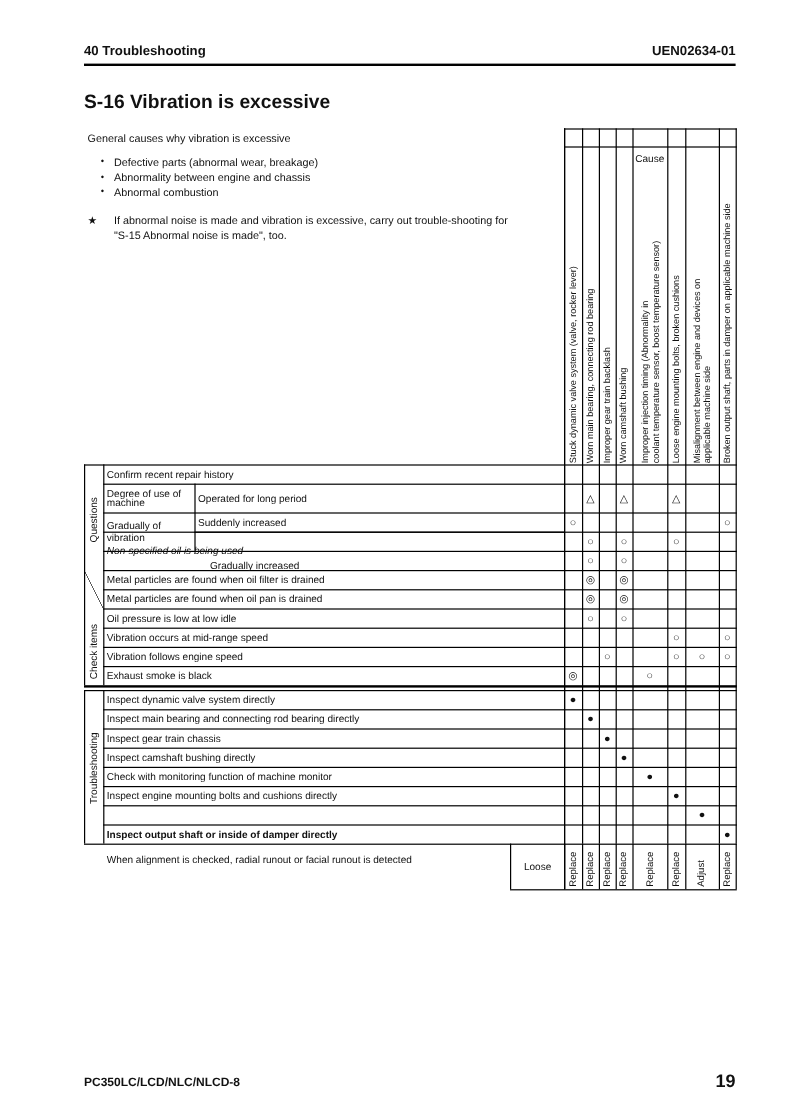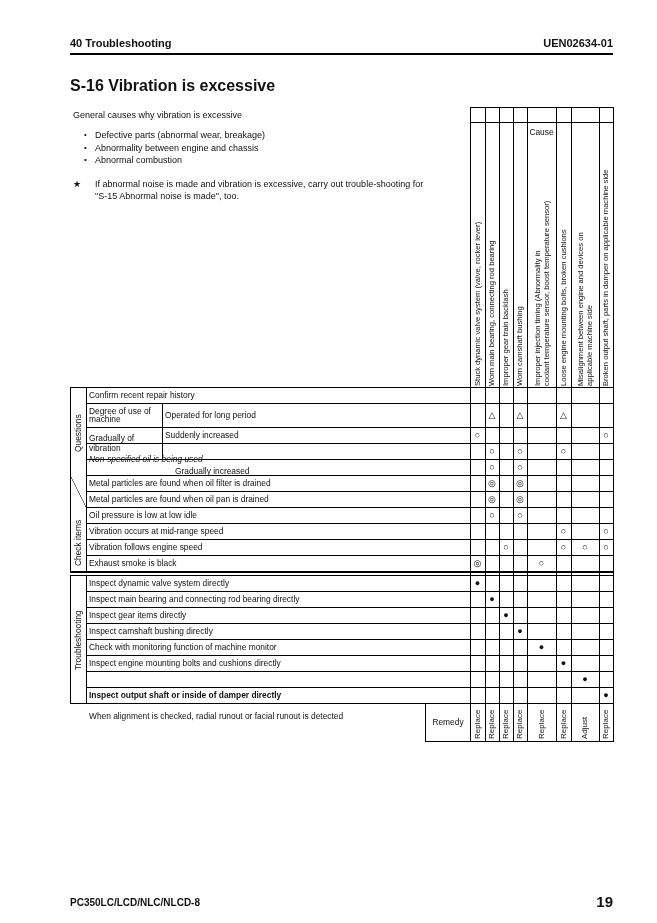--- a/index.html
+++ b/index.html
@@ -141,21 +141,21 @@
     <div class="cell" style="left: 172px; top: 443px; height: 16px; margin-top: 20px;">Gradually increased</div>
     <div class="cell" style="left: 86px; top: 451px; height: 16px; font-style: italic;">Non-specified oil is being used</div>
     <div class="cell" style="left: 86px; top: 475px; height: 16px;">Metal particles are found when oil filter is drained</div>
     <div class="cell" style="left: 86px; top: 491px; height: 16px;">Metal particles are found when oil pan is drained</div>
     <div class="cell" style="left: 86px; top: 507px; height: 16px;">Oil pressure is low at low idle</div>
     <div class="cell" style="left: 86px; top: 523px; height: 16px;">Vibration occurs at mid-range speed</div>
     <div class="cell" style="left: 86px; top: 539px; height: 16px;">Vibration follows engine speed</div>
     <div class="cell" style="left: 86px; top: 555px; height: 16px;">Exhaust smoke is black</div>
     <div class="cell" style="left: 86px; top: 575px; height: 16px;">Inspect dynamic valve system directly</div>
     <div class="cell" style="left: 86px; top: 591px; height: 16px;">Inspect main bearing and connecting rod bearing directly</div>
-    <div class="cell" style="left: 86px; top: 607px; height: 16px;">Inspect gear items directly</div>
+    <div class="cell" style="left: 86px; top: 607px; height: 16px;">Inspect gear train chassis</div>
     <div class="cell" style="left: 86px; top: 623px; height: 16px;">Inspect camshaft bushing directly</div>
     <div class="cell" style="left: 86px; top: 639px; height: 16px;">Check with monitoring function of machine monitor</div>
     <div class="cell" style="left: 86px; top: 655px; height: 16px;">Inspect engine mounting bolts and cushions directly</div>
     <div class="cell" style="left: 86px; top: 671px; height: 16px; margin-top: 37px;">When alignment is checked, radial runout or facial runout is detected</div>
     <div class="cell" style="left: 86px; top: 687px; height: 16px; font-weight: bold;">Inspect output shaft or inside of damper directly</div>
     <div class="mark" style="left: 485px; width: 14px; top: 403px; line-height: 24px;">△</div>
     <div class="mark" style="left: 513px; width: 14px; top: 403px; line-height: 24px;">△</div>
     <div class="mark" style="left: 556px; width: 15px; top: 403px; line-height: 24px;">△</div>
     <div class="mark" style="left: 470px; width: 15px; top: 427px; line-height: 16px;">○</div>
     <div class="mark" style="left: 599px; width: 14px; top: 427px; line-height: 16px;">○</div>
@@ -179,21 +179,21 @@
     <div class="mark" style="left: 470px; width: 15px; top: 555px; line-height: 16px;">◎</div>
     <div class="mark" style="left: 527px; width: 29px; top: 555px; line-height: 16px;">○</div>
     <div class="mark" style="left: 470px; width: 15px; top: 575px; line-height: 16px;">●</div>
     <div class="mark" style="left: 485px; width: 14px; top: 591px; line-height: 16px;">●</div>
     <div class="mark" style="left: 499px; width: 14px; top: 607px; line-height: 16px;">●</div>
     <div class="mark" style="left: 513px; width: 14px; top: 623px; line-height: 16px;">●</div>
     <div class="mark" style="left: 527px; width: 29px; top: 639px; line-height: 16px;">●</div>
     <div class="mark" style="left: 556px; width: 15px; top: 655px; line-height: 16px;">●</div>
     <div class="mark" style="left: 571px; width: 28px; top: 671px; line-height: 16px;">●</div>
     <div class="mark" style="left: 599px; width: 14px; top: 687px; line-height: 16px;">●</div>
-    <div class="cell" style="left: 426px; top: 703px; height: 38px; width: 44px; justify-content: center; padding: 0px;">Remedy</div>
+    <div class="cell" style="left: 426px; top: 703px; height: 38px; width: 44px; justify-content: center; padding: 0px;">Loose</div>
     <div class="vert" style="left: 472.5px; top: 739px; font-size: 8px;">Replace</div>
     <div class="vert" style="left: 487px; top: 739px; font-size: 8px;">Replace</div>
     <div class="vert" style="left: 501px; top: 739px; font-size: 8px;">Replace</div>
     <div class="vert" style="left: 515px; top: 739px; font-size: 8px;">Replace</div>
     <div class="vert" style="left: 536.5px; top: 739px; font-size: 8px;">Replace</div>
     <div class="vert" style="left: 558.5px; top: 739px; font-size: 8px;">Replace</div>
     <div class="vert" style="left: 580px; top: 739px; font-size: 8px;">Adjust</div>
     <div class="vert" style="left: 601px; top: 739px; font-size: 8px;">Replace</div>
   </div>
 

